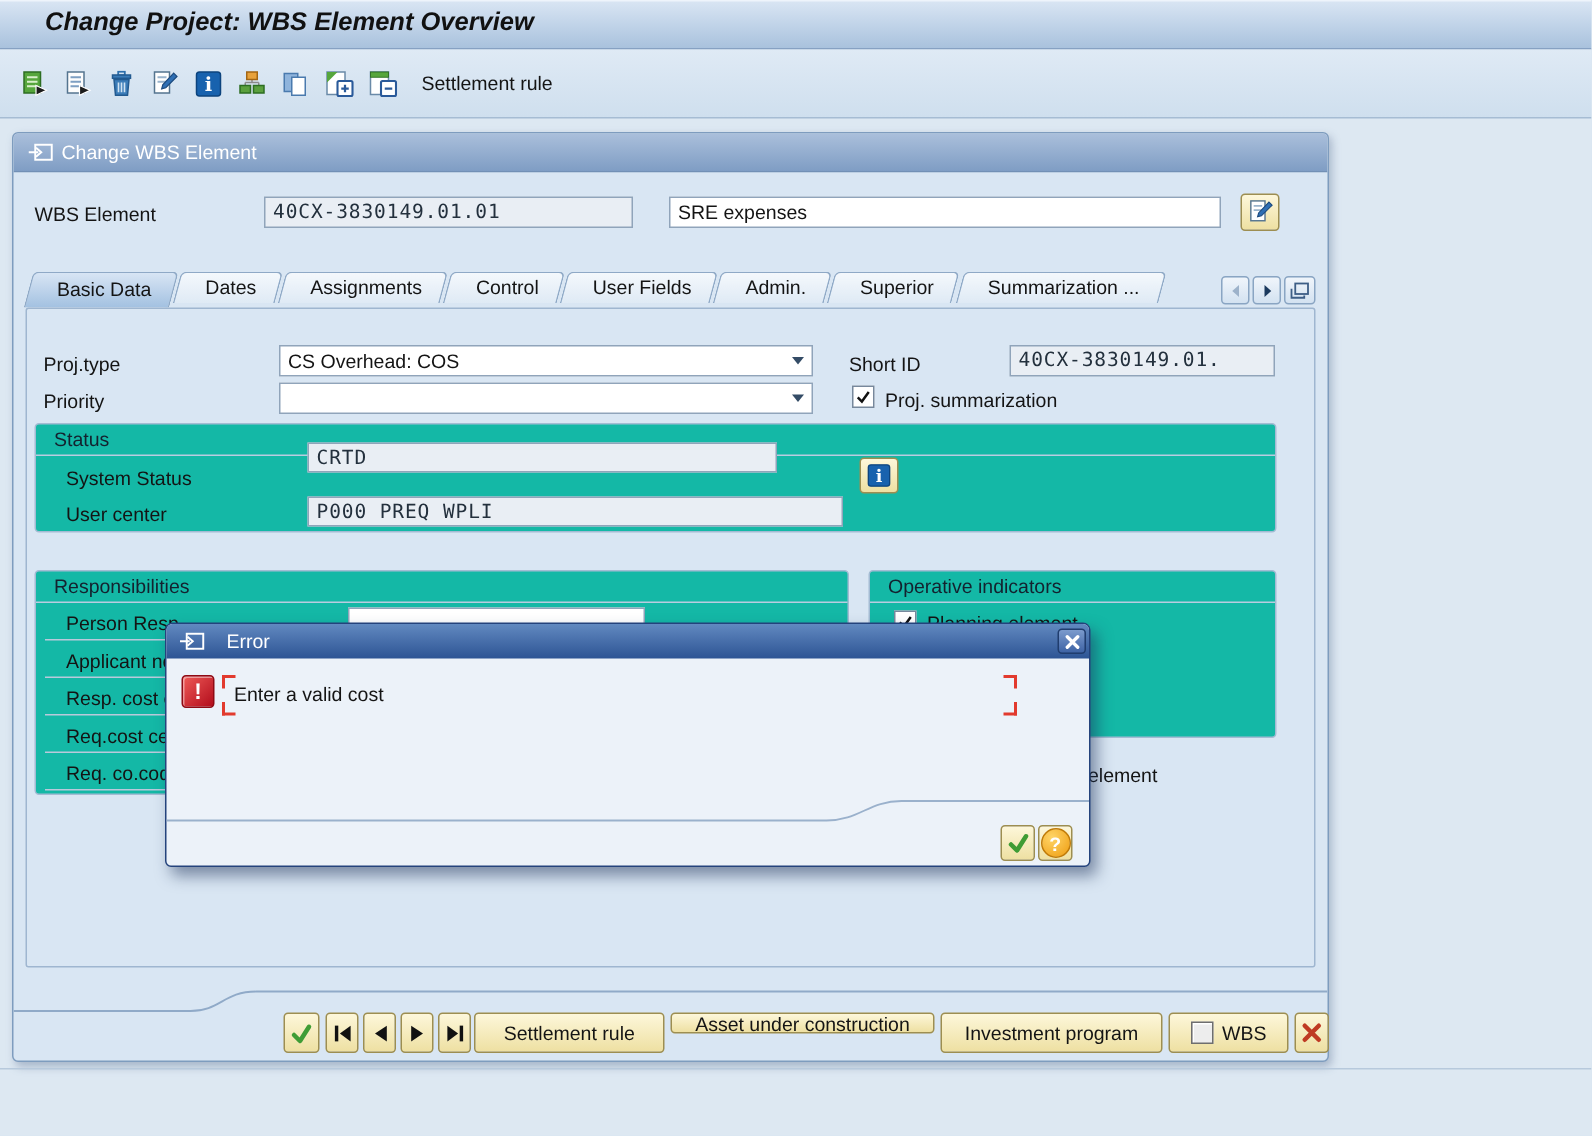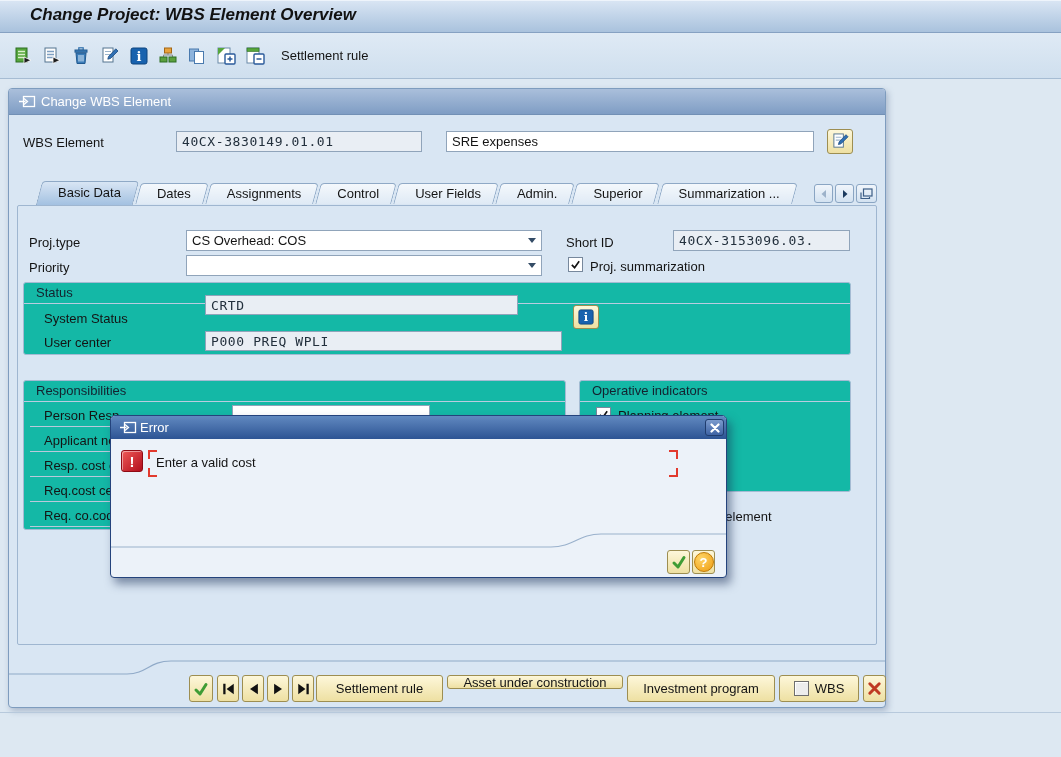--- a/index.html
+++ b/index.html
@@ -25,21 +25,21 @@
   .mono{font-family:"DejaVu Sans Mono","Liberation Mono",monospace;font-size:13px;letter-spacing:.6px}
   .arr{margin-left:auto;width:0;height:0;border-left:4px solid transparent;border-right:4px solid transparent;border-top:5px solid #344c66}
   .gbox{border:1px solid #a4bbd3;border-radius:3px;background:#14b8a6}
   .gtitle{height:20px;line-height:20px;padding-left:12px;border-bottom:1px solid #b9cce0;color:#14222f}
   .cb{width:15px;height:15px;background:#fff;border:1px solid #77889c;display:flex;align-items:center;justify-content:center}
   .ybtn{background:linear-gradient(#fdf7da,#eee0a2);border:1px solid #9d8e51;border-radius:3px;
         display:flex;align-items:center;justify-content:center;gap:6px;cursor:pointer}
   .tbtn{background:linear-gradient(#f0f5fb,#d3e2f1);border:1px solid #8aa5c3;border-radius:3px;
         display:flex;align-items:center;justify-content:center;cursor:pointer}
   
-  .tabs{left:30px;top:92px;height:24px;display:flex;align-items:center}
+  .tabs{left:10px;top:92px;height:24px;display:flex;align-items:flex-start}
   .tab{position:relative;height:21px;line-height:21px;padding:0 15px 0 19px;margin-right:2px;cursor:pointer}
   .tab::before{content:"";position:absolute;inset:0;transform:skewX(-15deg);
     background:linear-gradient(#f4f8fc,#dfeaf5);border:1px solid #8fa9c6;border-bottom:none;border-radius:4px 4px 0 0}
   .tab.active{height:24px;line-height:24px}
   .tab.active::before{background:linear-gradient(#d8e5f4,#a3c1e1)}
   .tab span{position:relative;z-index:1}
   .contentbox{left:8px;top:116px;width:860px;height:440px;border:1px solid #9fb6d0;border-radius:2px}
   .rline{height:1px;background:#b9c9db}
   
   .dialog{left:110px;top:415px;width:617px;height:163px;background:#ecf2f9;z-index:40;
@@ -190,21 +190,21 @@
 
   <div class="abs contentbox"></div>
 
   <div class="abs lbl" style="left:20px;top:146px">Proj.type</div>
   <div class="abs inp" style="left:177px;top:141px;width:356px">
     <span>CS Overhead: COS</span>
     <span class="arr"></span>
   </div>
   <div class="abs lbl" style="left:557px;top:146px">Short ID</div>
   <div class="abs inp ro mono" style="left:664px;top:141px;width:177px">
-    <span>40CX-3153096.03.</span>
+    <span>40CX-3830149.01.</span>
   </div>
 
   <div class="abs lbl" style="left:20px;top:171px">Priority</div>
   <div class="abs inp" style="left:177px;top:166px;width:356px">
     <span></span>
     <span class="arr"></span>
   </div>
   <div class="abs cb" style="left:559px;top:168px">
     <svg width="11" height="11" viewBox="0 0 12 12">
         <path d="M2 6.5 L5 9.5 L10 2.5" stroke="#111" stroke-width="1.8" fill="none"></path>
@@ -308,21 +308,21 @@
       </svg>
   </div>
 </div>
 
 <div class="abs dialog">
   <div class="abs dtitle">
     <svg style="margin-left:9px" width="17" height="13" viewBox="0 0 17 13">
       <rect x="4.5" y="1.5" width="11" height="10" fill="none" stroke="#fff" stroke-width="1.3"></rect>
       <path d="M0 6.5h6.5M5 3.5 L8.5 6.5 L5 9.5" stroke="#fff" stroke-width="1.3" fill="none"></path>
     </svg>
-    <span style="margin-left:3px">Error</span>
+    <span style="margin-left:14px">Error</span>
   </div>
   <div class="abs closex">
     <svg width="10" height="10" viewBox="0 0 10 10">
         <path d="M1.5 1.5 L8.5 8.5 M8.5 1.5 L1.5 8.5" stroke="#fff" stroke-width="2.2" stroke-linecap="round"></path>
       </svg>
   </div>
 
   <div class="abs erricon" style="left:10px;top:34px">!</div>
 
   <div class="abs brk tl" style="left:37px;top:34px"></div>

